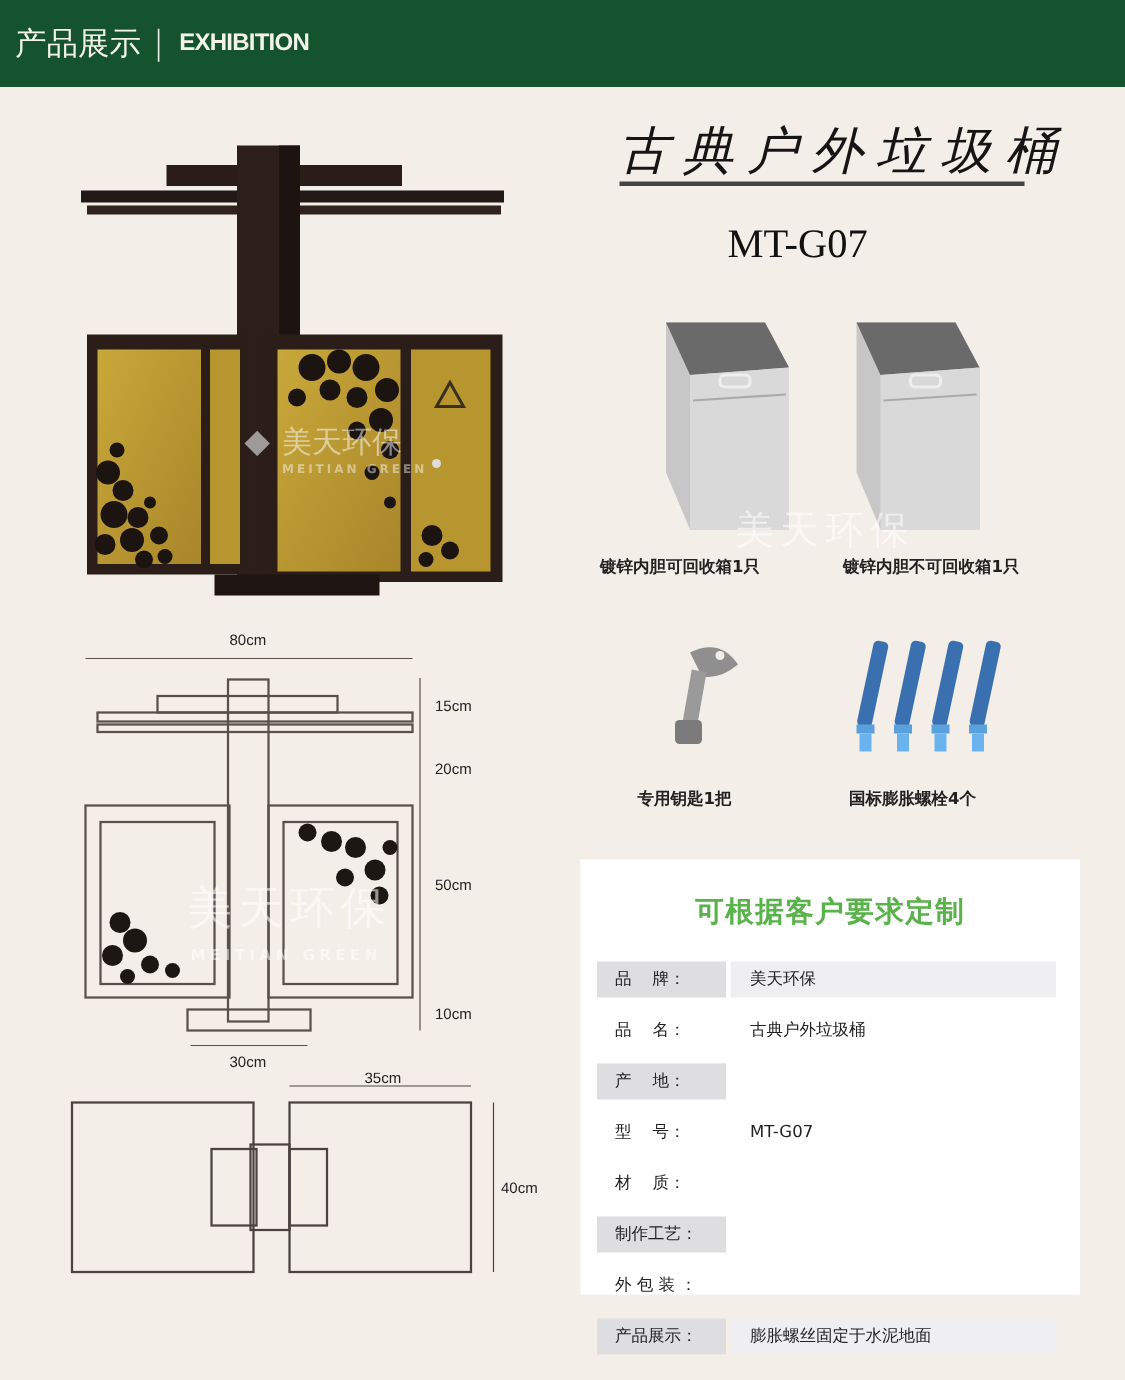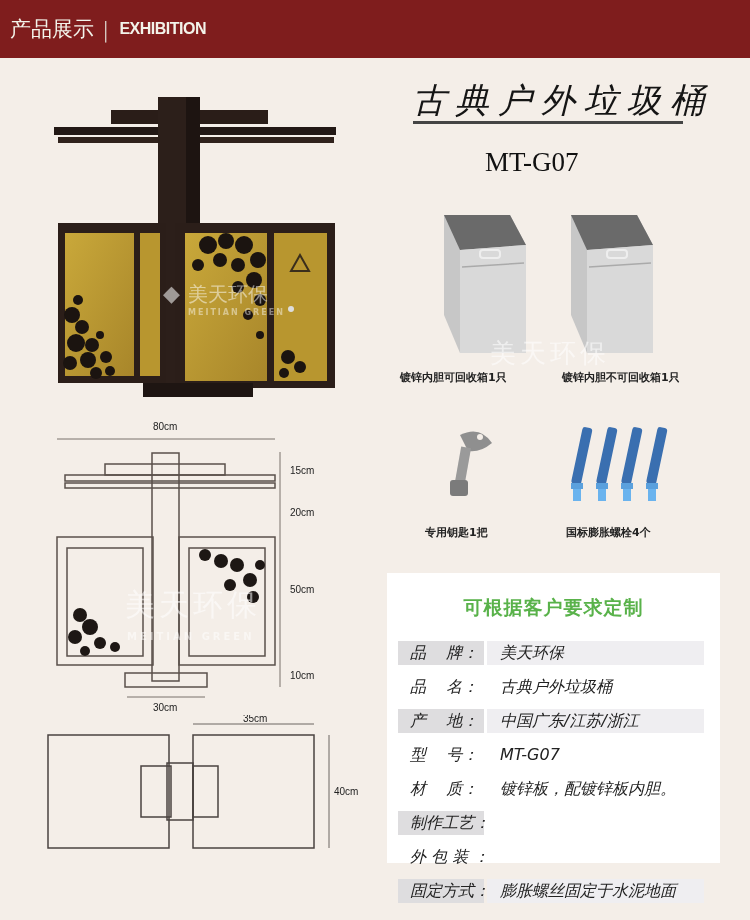--- a/index.html
+++ b/index.html
@@ -7,21 +7,21 @@
     width: 750px; height: 920px; overflow: hidden; position: relative;
     background: #f4eee8;
     font-family: "DejaVu Sans", "Liberation Sans", sans-serif;
     color: #222;
   }
   .abs { position: absolute; }
 
   
   .header {
     left: 0; top: 0; width: 750px; height: 58px;
-    background: #7f1d1d;
+    background: #14532d;
     display: flex; align-items: center;
   }
   .header .cn { margin-left: 10px; color: #f3f3ea; font-size: 21px; letter-spacing: 0px; }
   .header .sep { color: #e8efe6; font-size: 22px; margin: 0 10px 0 8px; font-weight: 300; }
   .header .en { color: #f3f3ea; font-size: 16px; font-weight: bold; font-family: "Liberation Sans", sans-serif; letter-spacing: -0.5px; }
 
   
   .title {
     left: 412px; top: 78px; font-family: "DejaVu Serif", serif;
     font-size: 34px; letter-spacing: 9px; color: #151515; font-style: italic;
@@ -37,21 +37,21 @@
 
   
   .spec-box {
     left: 387px; top: 573px; width: 333px; height: 290px; background: #ffffff;
   }
   .spec-title {
     position: absolute; left: 0; top: 22px; width: 100%; text-align: center;
     color: #59b24a; font-size: 19px; font-weight: bold; letter-spacing: 1px;
   }
   .spec-rows { position: absolute; left: 11px; top: 63px; width: 306px; }
-  .row { display: flex; height: 34px; align-items: center; font-size: 16px; font-style: italic; }
+  .row { display: flex; height: 34px; align-items: center; font-size: 11px; }
   .row .k {
     width: 86px; height: 24px; line-height: 24px; box-sizing: border-box;
     padding-left: 12px; color: #222; white-space: pre;
   }
   .row .v { flex: 1; height: 24px; line-height: 24px; padding-left: 13px; color: #222; margin-left: 3px; }
   .row.shade .k { background: #dedddf; }
   .row.shade .v { background: #efeef1; }
 
   .watermark { color: rgba(255,255,255,0.55); font-size: 26px; letter-spacing: 4px; }
 
@@ -254,34 +254,32 @@
     <div class="row shade">
       <div class="k">品    牌：</div>
       <div class="v">美天环保</div>
     </div>
     <div class="row">
       <div class="k">品    名：</div>
       <div class="v">古典户外垃圾桶</div>
     </div>
     <div class="row shade">
       <div class="k">产    地：</div>
-      <div class="v">中国广东/江苏/浙江</div>
     </div>
     <div class="row">
       <div class="k">型    号：</div>
       <div class="v">MT-G07</div>
     </div>
     <div class="row">
       <div class="k">材    质：</div>
-      <div class="v">镀锌板，配镀锌板内胆。</div>
     </div>
     <div class="row shade">
       <div class="k">制作工艺：</div>
     </div>
     <div class="row">
       <div class="k">外 包 装 ：</div>
     </div>
     <div class="row shade">
-      <div class="k">固定方式：</div>
+      <div class="k">产品展示：</div>
       <div class="v">膨胀螺丝固定于水泥地面</div>
     </div>
   </div>
 </div>
 
 </body></html>

